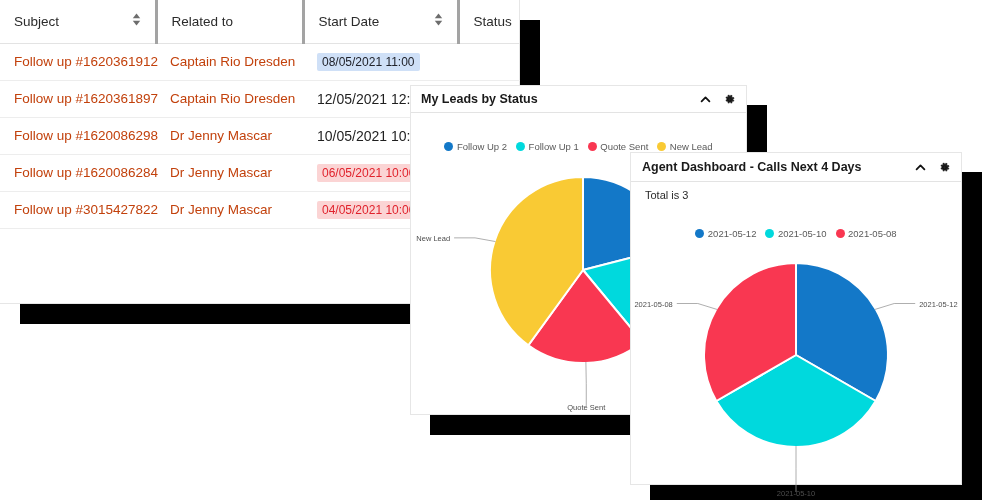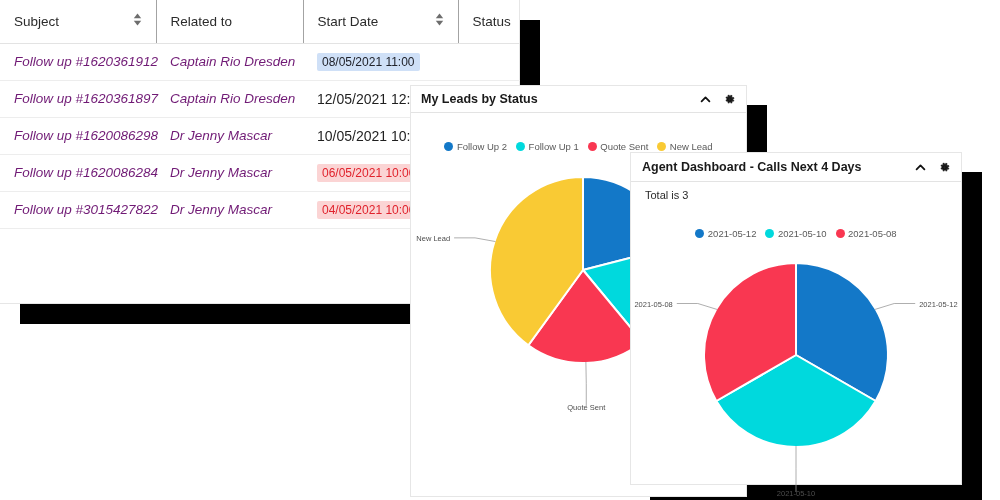--- a/index.html
+++ b/index.html
@@ -44,51 +44,51 @@
 
   table.calls { width: 100%; border-collapse: collapse; table-layout: fixed; }
   table.calls th {
     height: 43px;
     text-align: left;
     font-weight: normal;
     font-size: 13.5px;
     color: #2b2b2b;
     padding: 0 14px;
     border-bottom: 1px solid #e3e3e3;
-    border-right: 1px solid #a3a3a3;
+    border-right: 3px solid #a3a3a3;
     vertical-align: middle;
     white-space: nowrap;
   }
   table.calls th .th-inner { display:flex; align-items:center; }
   table.calls th .sort { margin-left: auto; padding-left: 8px; }
   table.calls td {
     height: 37px;
     font-size: 13.5px;
     padding: 0 14px;
     border-bottom: 1px solid #ededed;
     vertical-align: middle;
     white-space: nowrap;
     color: #2b2b2b;
   }
-  table.calls td.link a, a.more-link { color: #701a75; text-decoration: none; cursor: pointer; font-style: italic; }
+  table.calls td.link a, a.more-link { color: #c2410c; text-decoration: none; cursor: pointer; }
   col.c-subject { width: 156px; }
   col.c-related { width: 147px; }
   col.c-start   { width: 155px; }
   col.c-status  { width: 62px; }
 
   .badge { display: inline-block; padding: 2px 5px; border-radius: 2px; font-size: 12px; }
   .badge-blue { background: #cfe0f7; color: #20222a; }
   .badge-red  { background: #fbd4d4; color: #e0222c; }
   .plain-date { font-size: 14px; color: #1f1f1f; }
 
   .more-row td { border-bottom: none; height: 40px; }
   a.more-link { font-size: 14px; }
 
   
-  #panel-leads { left: 410px; top: 85px; width: 337px; height: 412px; }
+  #panel-leads { left: 410px; top: 85px; width: 337px; height: 330px; }
   #panel-leads .card-header { height: 27px; padding: 0 10px 0 10px; }
   #panel-leads .card-title { font-size: 12.5px; }
 
   
   #panel-agent { left: 630px; top: 152px; width: 332px; height: 333px; }
   #panel-agent .card-header { height: 29px; padding: 0 10px 0 11px; }
   #panel-agent .card-title { font-size: 12.5px; }
 
   .chart-body { position: relative; width: 100%; }
   .total-line { font-size: 11px; color: #2b2b2b; padding: 7px 16px 0 14px; }

